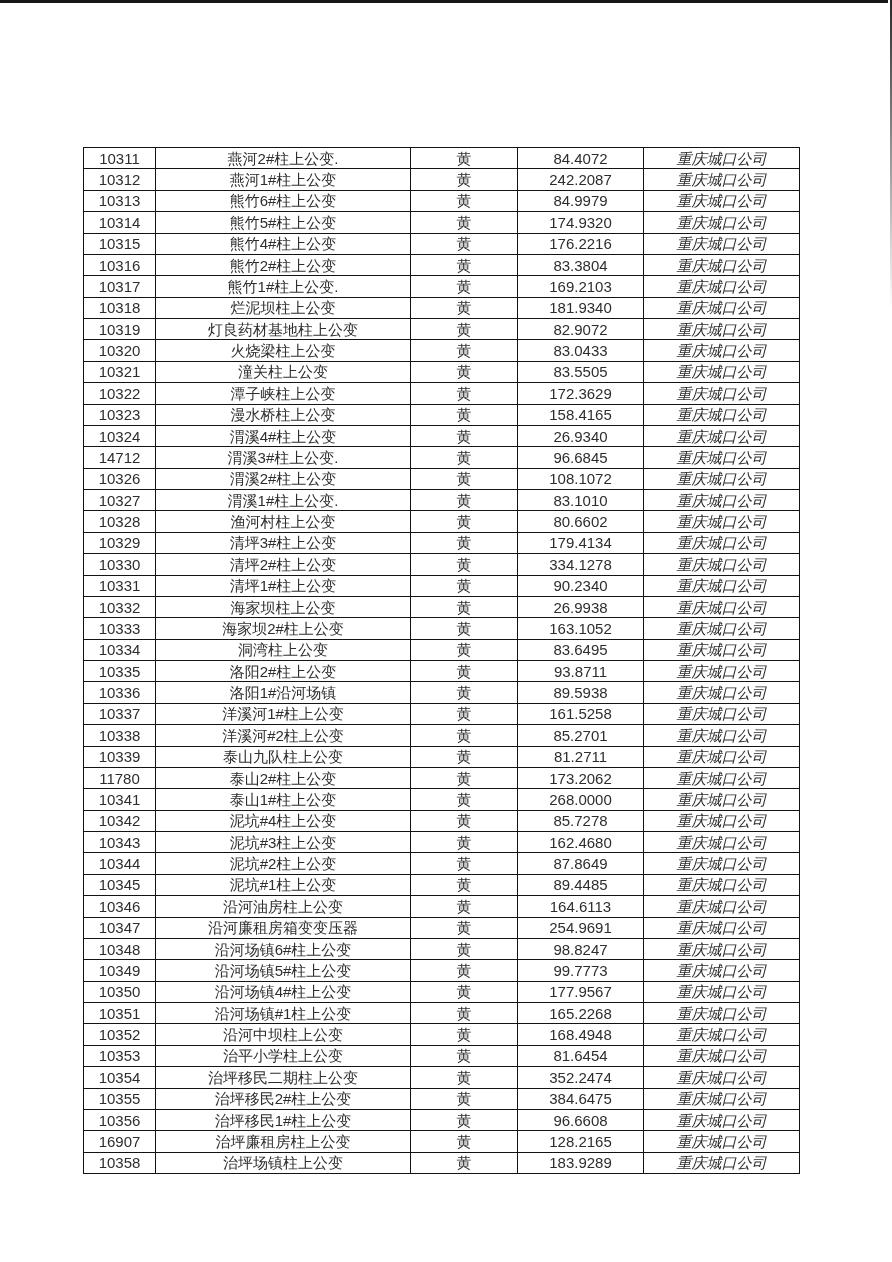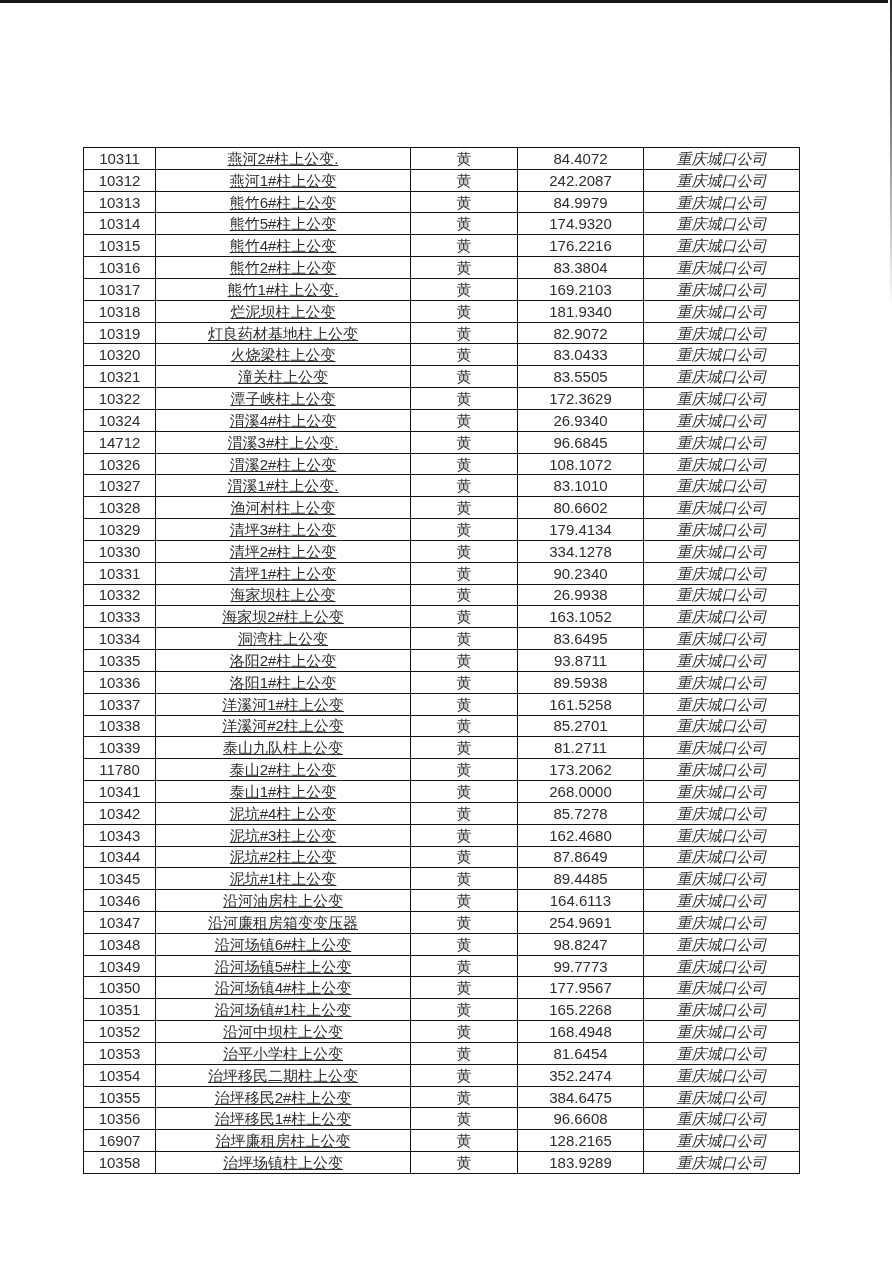--- a/index.html
+++ b/index.html
@@ -46,21 +46,21 @@
     padding: 0;
     text-align: center;
     vertical-align: middle;
     font-size: 15px;
     color: #2d2d2d;
     white-space: nowrap;
     overflow: hidden;
     line-height: 1;
   }
   .col-id      { width: 72px;  }
-  .col-name    { width: 255px; text-decoration: underline; }
+  .col-name    { width: 255px; }
   .col-flag    { width: 107px; }
   .col-value   { width: 126px; }
   .col-company { width: 156px; font-style: italic; }
 </style>
 </head>
 <body>
 
 <div class="page">
   <div class="top-edge"></div>
   <div class="right-edge"></div>
@@ -163,20 +163,27 @@
   </tr>
 
   <tr>
     <td class="col-id">10322</td>
     <td class="col-name">潭子峡柱上公变</td>
     <td class="col-flag">黄</td>
     <td class="col-value">172.3629</td>
     <td class="col-company">重庆城口公司</td>
   </tr>
 
+  <tr>
+    <td class="col-id">10323</td>
+    <td class="col-name">漫水桥柱上公变</td>
+    <td class="col-flag">黄</td>
+    <td class="col-value">158.4165</td>
+    <td class="col-company">重庆城口公司</td>
+  </tr>
 
   <tr>
     <td class="col-id">10324</td>
     <td class="col-name">渭溪4#柱上公变</td>
     <td class="col-flag">黄</td>
     <td class="col-value">26.9340</td>
     <td class="col-company">重庆城口公司</td>
   </tr>
 
   <tr>
@@ -262,21 +269,21 @@
   <tr>
     <td class="col-id">10335</td>
     <td class="col-name">洛阳2#柱上公变</td>
     <td class="col-flag">黄</td>
     <td class="col-value">93.8711</td>
     <td class="col-company">重庆城口公司</td>
   </tr>
 
   <tr>
     <td class="col-id">10336</td>
-    <td class="col-name">洛阳1#柱上公变</td>
+    <td class="col-name">洛阳1#沿河场镇</td>
     <td class="col-flag">黄</td>
     <td class="col-value">89.5938</td>
     <td class="col-company">重庆城口公司</td>
   </tr>
 
   <tr>
     <td class="col-id">10337</td>
     <td class="col-name">洋溪河1#柱上公变</td>
     <td class="col-flag">黄</td>
     <td class="col-value">161.5258</td>

